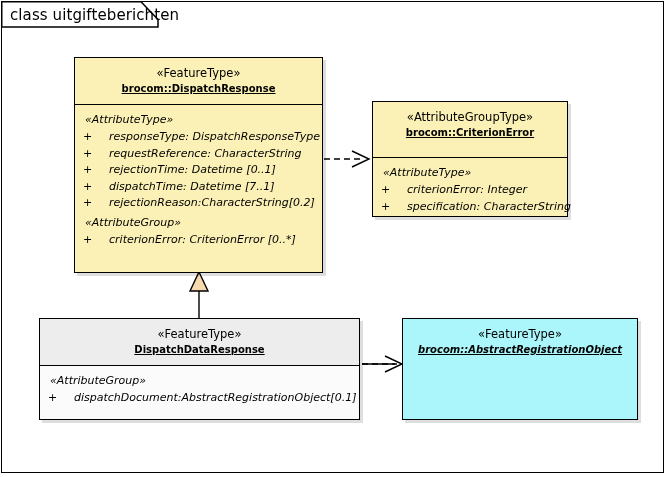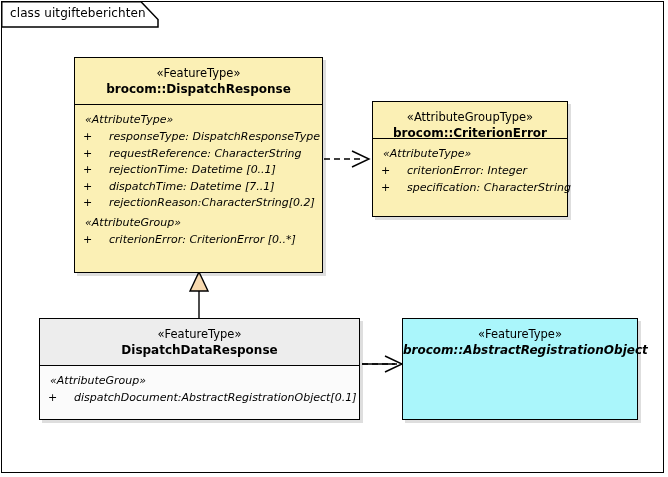--- a/index.html
+++ b/index.html
@@ -34,21 +34,21 @@
     left: 1px;
     top: 1px;
     width: 158px;
     height: 27px;
   }
   .title-tab svg { display: block; }
   .title-tab-label {
     position: absolute;
     left: 9px;
     top: 5px;
-    font-size: 12px;
+    font-size: 15px;
     color: #000000;
     font-weight: normal;
     white-space: nowrap;
     letter-spacing: 0.1px;
   }
   
   .cls {
     position: absolute;
     box-sizing: border-box;
     border: 1.6px solid #000000;
@@ -63,25 +63,26 @@
   .cls-head.with-divider {
     border-bottom: 1.6px solid #000000;
   }
   .stereo {
     font-size: 11.5px;
     color: #000000;
     line-height: 15px;
     white-space: nowrap;
   }
   .cname {
-    font-size: 12px;
+    font-size: 10px;
     font-weight: bold;
     color: #000000;
     line-height: 16px;
     white-space: nowrap;
+    text-decoration: underline;
   }
   .cname.abstract {
     font-style: italic;
   }
   .cls-body {
     box-sizing: border-box;
     padding: 4px 0 4px 0;
     font-style: italic;
   }
   .grp {
@@ -188,21 +189,21 @@
       <div class="grp">«AttributeGroup»</div>
 
       <div class="attr">
         <span class="vis">+</span>
         <span>criterionError: CriterionError [0..*]</span>
       </div>
     </div>
   </div>
 
   <div class="cls fill-yellow2" style="left:372px; top:101px; width:196px; height:116px;">
-    <div class="cls-head with-divider fill-yellow2" style="height:37px;">
+    <div class="cls-head with-divider fill-yellow2" style="height:56px;">
       <div class="stereo">«AttributeGroupType»</div>
       <div class="cname">brocom::CriterionError</div>
     </div>
     <div class="cls-body">
       <div class="grp">«AttributeType»</div>
       <div class="attr">
         <span class="vis">+</span>
         <span>criterionError: Integer</span>
       </div>
       <div class="attr">

